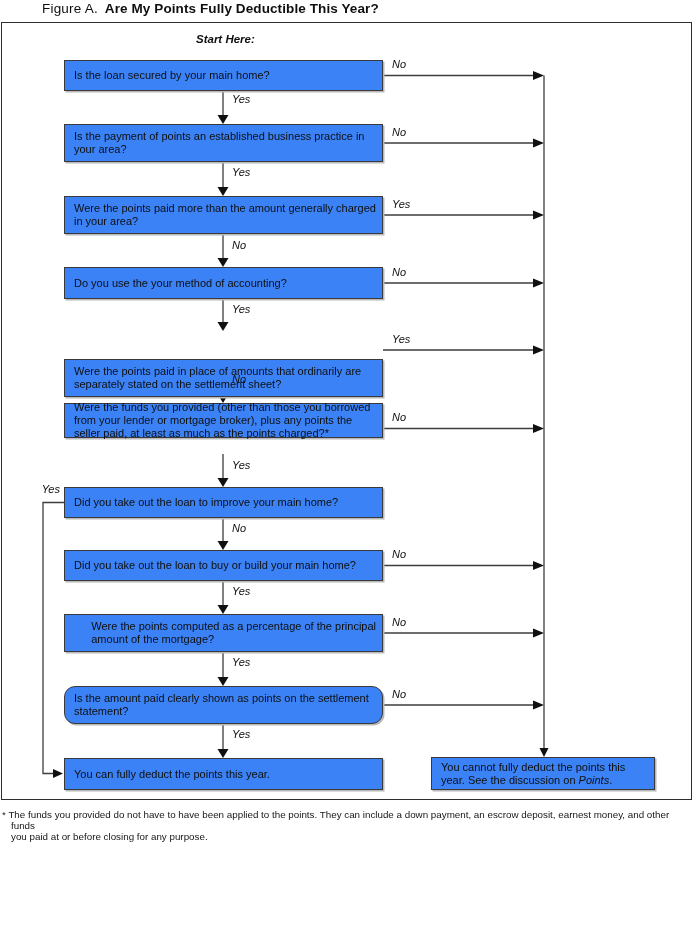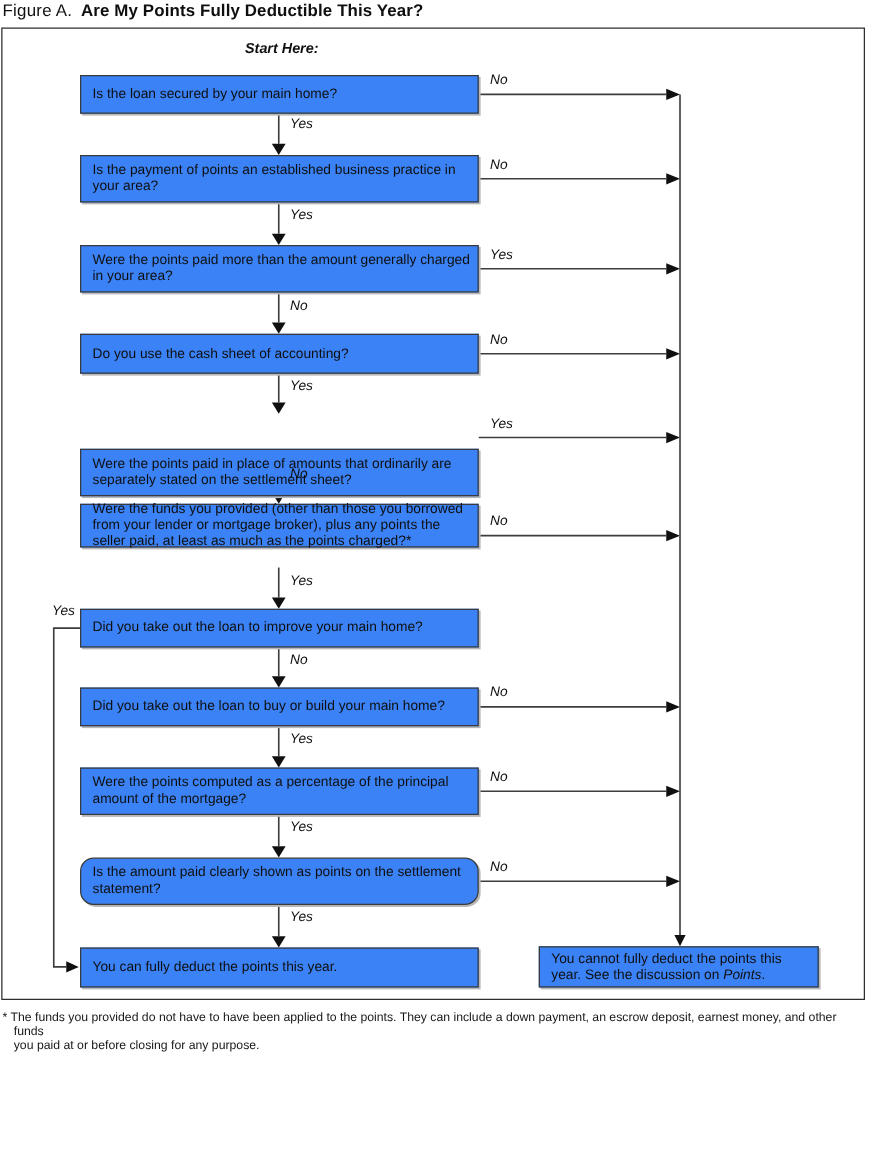--- a/index.html
+++ b/index.html
@@ -6,21 +6,21 @@
   html,body { background:#ffffff; }
   body { font-family:"Liberation Sans","DejaVu Sans",sans-serif; color:#0f0f0f; }
   #canvas {
     position:relative; width:695px; height:927px; background:#ffffff;
     overflow:hidden;
   }
   .abs { position:absolute; }
 
   
   .title-row { left:2px; top:1px; width:690px; display:flex; gap:7px; align-items:baseline; }
-  .fig-label { font-size:13.5px; font-weight:400; letter-spacing:0.2px; }
+  .fig-label { font-size:13.5px; font-weight:400; letter-spacing:0.2px;margin-left:40px; }
   .fig-title { font-size:13.5px; font-weight:700; letter-spacing:0.1px; }
 
   
   .outer-frame { left:1px; top:22px; width:691px; height:778px; border:1.6px solid #2e2e2e; background:#ffffff; }
 
   
   .start-label { left:196px; top:33px; font-size:11.5px; font-weight:700; font-style:italic; }
 
   
   .qbox {
@@ -131,38 +131,38 @@
     </div>
   <div class="abs qbox" style="top:124px;height:38px;">
       <span class="qtext">Is the payment of points an established business practice in
 your area?</span>
     </div>
   <div class="abs qbox" style="top:196px;height:38px;">
       <span class="qtext">Were the points paid more than the amount generally charged
 in your area?</span>
     </div>
   <div class="abs qbox" style="top:267px;height:32px;">
-      <span class="qtext">Do you use the cash sheet of accounting?</span>
+      <span class="qtext">Do you use the your method of accounting?</span>
     </div>
   <div class="abs qbox" style="top:315px;height:38px;margin-top:44px;">
       <span class="qtext">Were the points paid in place of amounts that ordinarily are
 separately stated on the settlement sheet?</span>
     </div>
   <div class="abs qbox" style="top:403px;height:35px;">
       <span class="qtext">Were the funds you provided (other than those you borrowed
 from your lender or mortgage broker), plus any points the
 seller paid, at least as much as the points charged?*</span>
     </div>
   <div class="abs qbox" style="top:487px;height:31px;">
       <span class="qtext">Did you take out the loan to improve your main home?</span>
     </div>
   <div class="abs qbox" style="top:550px;height:31px;">
       <span class="qtext">Did you take out the loan to buy or build your main home?</span>
     </div>
-  <div class="abs qbox" style="top:614px;height:38px;">
+  <div class="abs qbox" style="top:614px;height:38px;justify-content:flex-end;">
       <span class="qtext">Were the points computed as a percentage of the principal
 amount of the mortgage?</span>
     </div>
   <div class="abs qbox" style="top:686px;height:38px;border-radius:11px;">
       <span class="qtext">Is the amount paid clearly shown as points on the settlement
 statement?</span>
     </div>
 
   <div class="abs qbox" style="top:758px;height:32px;">
     <span class="qtext">You can fully deduct the points this year.</span>

